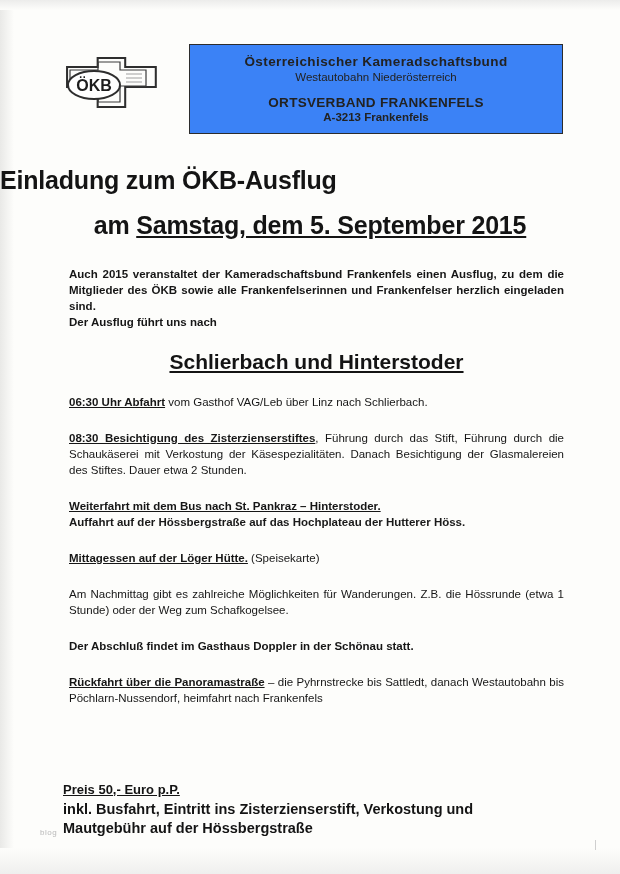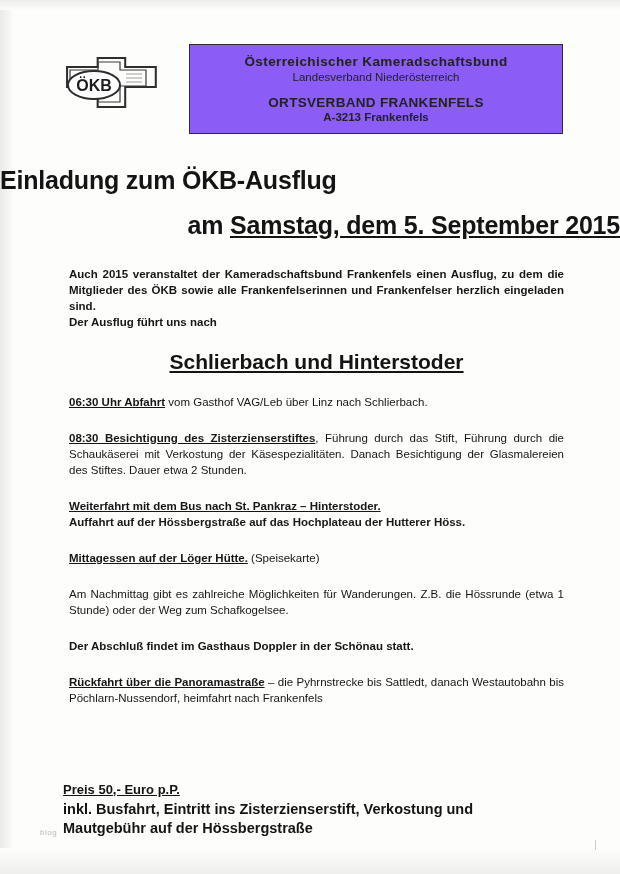--- a/index.html
+++ b/index.html
@@ -60,21 +60,21 @@
 
   .header-box {
     position: absolute;
     left: 131px;
     top: 0;
     width: 374px;
     height: 90px;
     border: 1.5px solid #2c2c2c;
     box-sizing: border-box;
     text-align: center;
-    background: #8b5cf6;
+    background: #3b82f6;
   }
   .hb-line1 {
     margin-top: 9px;
     font-size: 13.5px;
     font-weight: bold;
     letter-spacing: 0.4px;
     color: #222;
   }
   .hb-line2 {
     margin-top: 2px;
@@ -103,21 +103,21 @@
     text-align: left;
     font-size: 25px;
     font-weight: bold;
     letter-spacing: -0.2px;
     color: #141414;
   }
   .title2 {
     position: absolute;
     left: 0; top: 211px;
     width: 620px;
-    text-align: right;
+    text-align: center;
     font-size: 25px;
     font-weight: bold;
     letter-spacing: -0.2px;
     color: #141414;
   }
   .title2 .u { text-decoration: underline; }
 
   
   .body {
     position: absolute;
@@ -229,21 +229,21 @@
           <g stroke="#555" stroke-width="1" opacity="0.55">
             <line x1="68" y1="22" x2="84" y2="22"></line>
             <line x1="68" y1="26" x2="84" y2="26"></line>
             <line x1="68" y1="30" x2="84" y2="30"></line>
           </g>
         </svg>
       </div>
 
       <div class="header-box">
         <div class="hb-line1">Österreichischer Kameradschaftsbund</div>
-        <div class="hb-line2">Landesverband Niederösterreich</div>
+        <div class="hb-line2">Westautobahn Niederösterreich</div>
         <div class="hb-line3">ORTSVERBAND FRANKENFELS</div>
         <div class="hb-line4">A-3213 Frankenfels</div>
       </div>
     </div>
 
     <div class="title1">Einladung zum ÖKB-Ausflug</div>
     <div class="title2">
       <span>am </span><span class="u">Samstag, dem 5. September 2015</span>
     </div>
 

